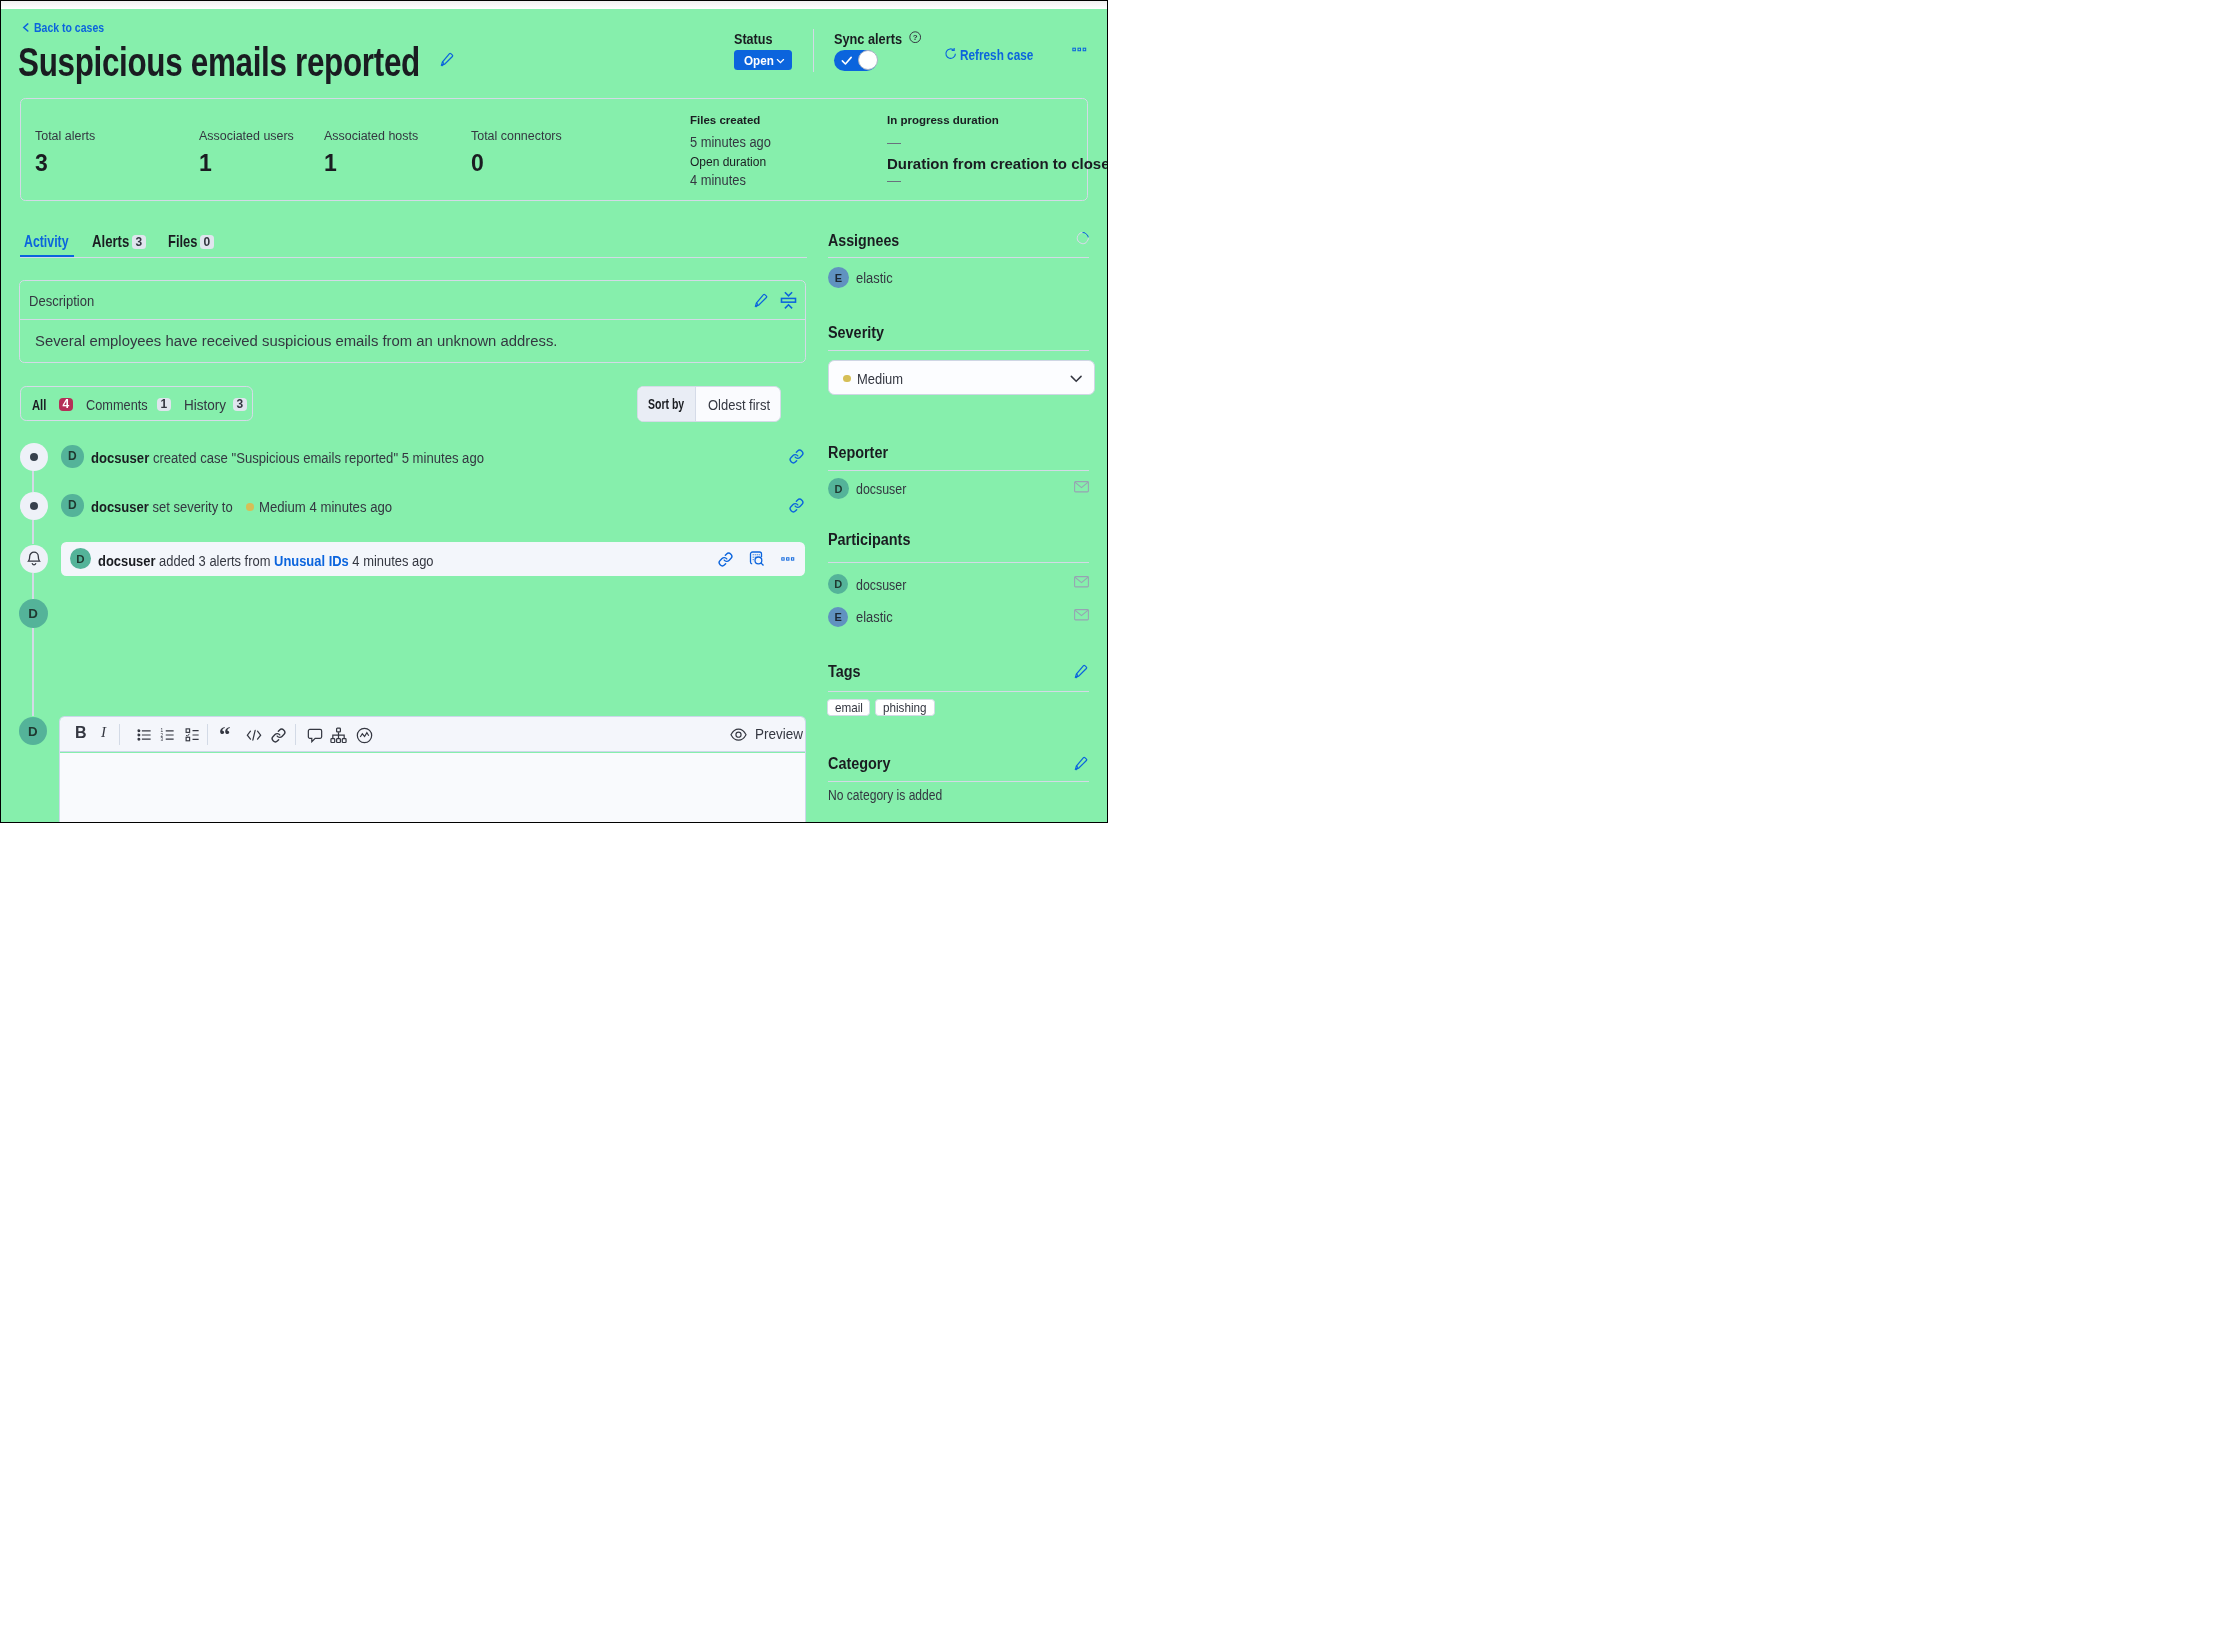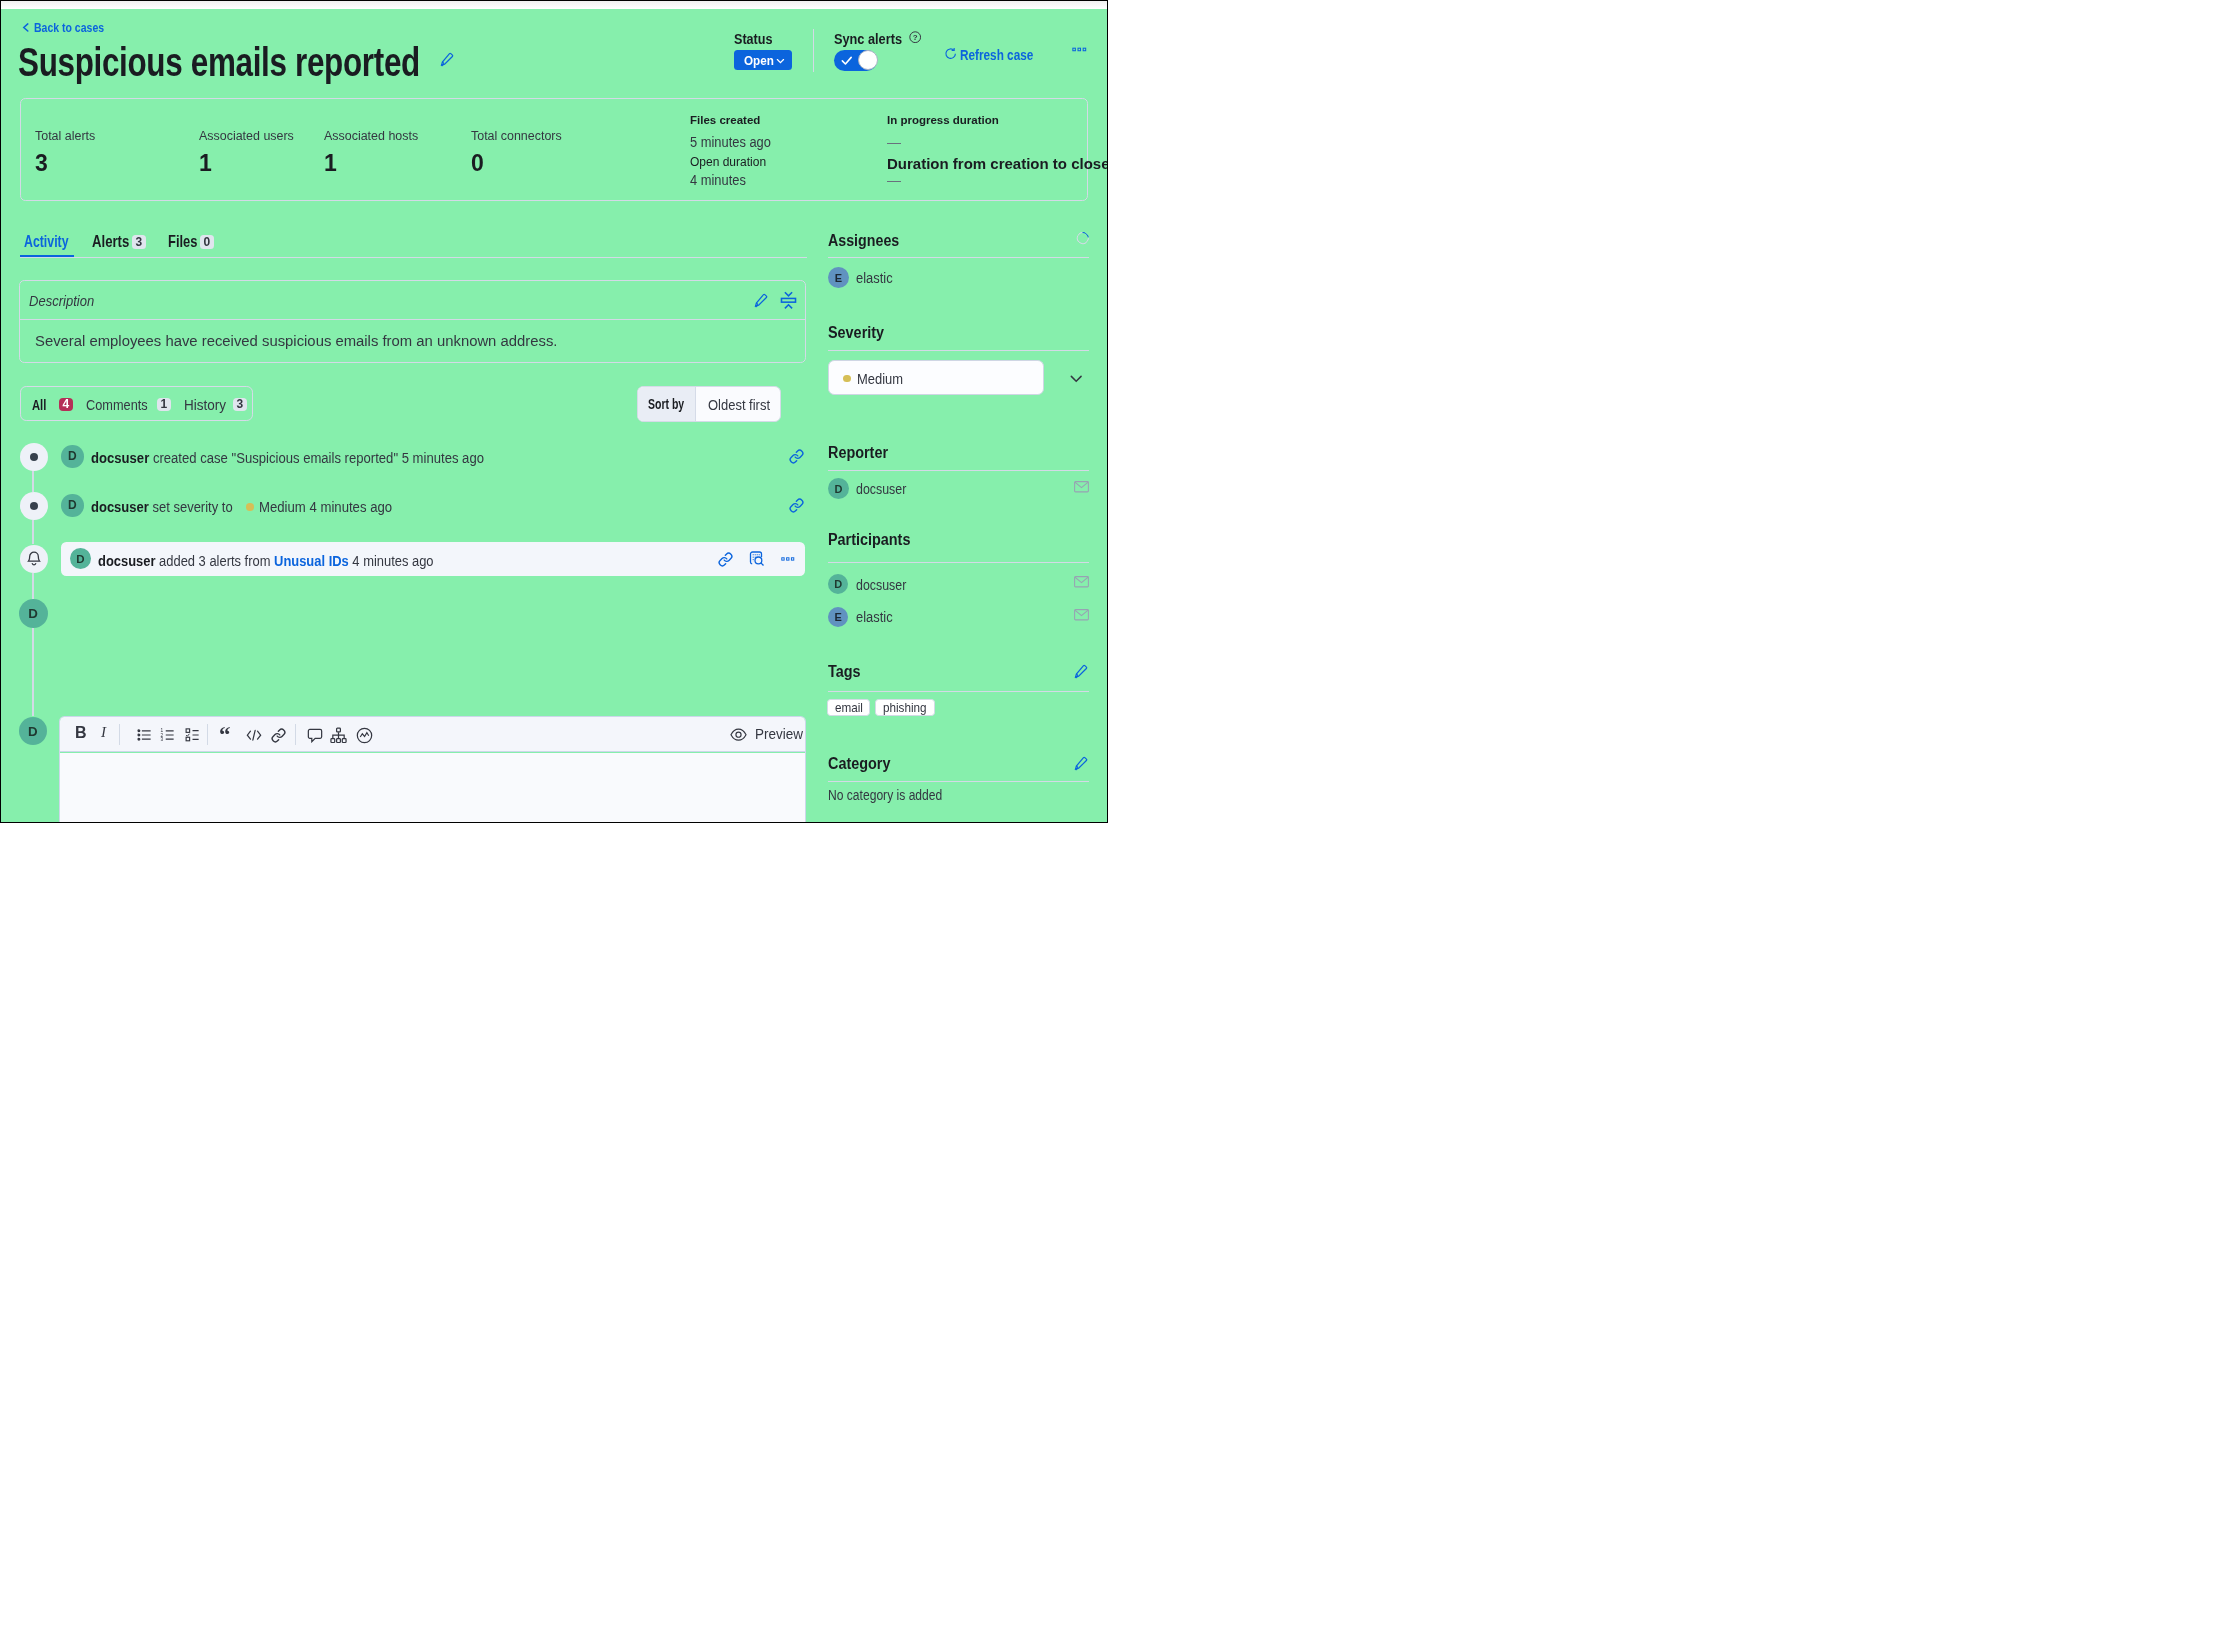--- a/index.html
+++ b/index.html
@@ -92,21 +92,21 @@
 
 <div class="hr" style="left:18.6px;top:256px;width:787px;"></div>
 <div class="abs" style="left:18.6px;top:254px;width:54px;height:2.2px;background:#0b64dd;"></div>
 <div class="abs blue" style="left:23px;top:231px;font-size:17px;font-weight:bold;transform:scaleX(0.725);transform-origin:0 0;white-space:nowrap;">Activity</div>
 <div class="abs" style="left:91px;top:231px;font-size:17px;font-weight:bold;color:#1a1c21;transform:scaleX(0.774);transform-origin:0 0;white-space:nowrap;">Alerts</div>
 <div class="badge-num" style="left:131px;top:234px;width:13.7px;height:13.7px;">3</div>
 <div class="abs" style="left:167px;top:231px;font-size:17px;font-weight:bold;color:#1a1c21;transform:scaleX(0.76);transform-origin:0 0;white-space:nowrap;">Files</div>
 <div class="badge-num" style="left:199px;top:234px;width:13.7px;height:13.7px;">0</div>
 
 <div class="abs" style="left:18px;top:279px;width:787px;height:83px;border:0.9px solid #d3dae6;border-radius:5.3px;">
-  <div class="abs" style="left:0;top:0;width:100%;height:39px;border-bottom:0.9px solid #d3dae6;font-style:italic;">
+  <div class="abs" style="left:0;top:0;width:100%;height:39px;border-bottom:0.9px solid #d3dae6;">
     <div class="abs" style="left:8.6px;top:11px;font-size:15.5px;transform:scaleX(0.84);transform-origin:0 0;white-space:nowrap;">Description</div>
     <svg class="abs" style="left:733px;top:11.5px;" width="15" height="15" viewBox="0 0 16 16">
             <path d="M12.6 1.7l1.7 1.7c.4.4.4 1 0 1.4L6 13.1l-3.3.9.9-3.3L11.2 1.7c.4-.4 1-.4 1.4 0z" fill="none" stroke="#0b64dd" stroke-width="1.3"></path>
             <path d="M3.6 10.7l1.8 1.8" stroke="#0b64dd" stroke-width="1.3"></path>
             <path d="M3 13.5l1.1 1.1" stroke="#0b64dd" stroke-width="2.4"></path>
           </svg>
     <svg class="abs" style="left:760px;top:9.8px;" width="17" height="18.6" viewBox="0 0 16 18">
             <g fill="none" stroke="#0b64dd" stroke-width="1.5">
               <path d="M4.5 1.2 L8 4.7 L11.5 1.2"></path>
               <rect x="1.2" y="7.2" width="13.6" height="3.6"></rect>
@@ -281,21 +281,21 @@
 </div>
 
 <div class="abs" style="left:827px;top:231px;font-size:16px;font-weight:bold;color:#1a1c21;transform:scaleX(0.89);transform-origin:0 0;white-space:nowrap;">Assignees</div>
 <div class="abs" style="left:1076px;top:231px;width:11.5px;height:11.5px;border:1.8px solid #d3dae6;border-top-color:#0b64dd;border-radius:50%;transform:rotate(40deg);"></div>
 <div class="hr" style="left:827px;top:256px;width:261px;"></div>
 <div class="avatar av-blue" style="left:827px;top:266px;width:21px;height:21px;font-size:11px;">E</div>
 <div class="abs" style="left:855px;top:268px;font-size:15.5px;transform:scaleX(0.833);transform-origin:0 0;white-space:nowrap;">elastic</div>
 
 <div class="abs" style="left:827px;top:323px;font-size:16px;font-weight:bold;color:#1a1c21;transform:scaleX(0.9);transform-origin:0 0;white-space:nowrap;">Severity</div>
 <div class="hr" style="left:827px;top:349px;width:261px;"></div>
-<div class="abs" style="left:827px;top:359px;width:216px;height:35px;border:0.9px solid #cfd6e4;border-radius:6.2px;background:#fcfdff;">
+<div class="abs" style="left:827px;top:359px;width:267px;height:35px;border:0.9px solid #cfd6e4;border-radius:6.2px;background:#fcfdff;">
   <div class="abs" style="left:14px;top:13.7px;width:7.5px;height:7.5px;border-radius:50%;background:#d6bf57;"></div>
   <span class="abs" style="left:28px;top:8.9px;font-size:15.5px;transform:scaleX(0.835);transform-origin:0 0;display:inline-block;white-space:nowrap;">Medium</span>
   <svg class="abs" style="left:241px;top:14px;" width="12.4" height="8" viewBox="0 0 14 9">
           <path d="M1.5 1.5 L7 7 L12.5 1.5" fill="none" stroke="#343741" stroke-width="1.7" stroke-linecap="round"></path>
         </svg>
 </div>
 
 <div class="abs" style="left:827px;top:443px;font-size:16px;font-weight:bold;color:#1a1c21;transform:scaleX(0.9);transform-origin:0 0;white-space:nowrap;">Reporter</div>
 <div class="hr" style="left:827px;top:469px;width:261px;"></div>
 <div class="avatar av-green" style="left:827px;top:477px;width:21px;height:21px;font-size:11px;">D</div>

